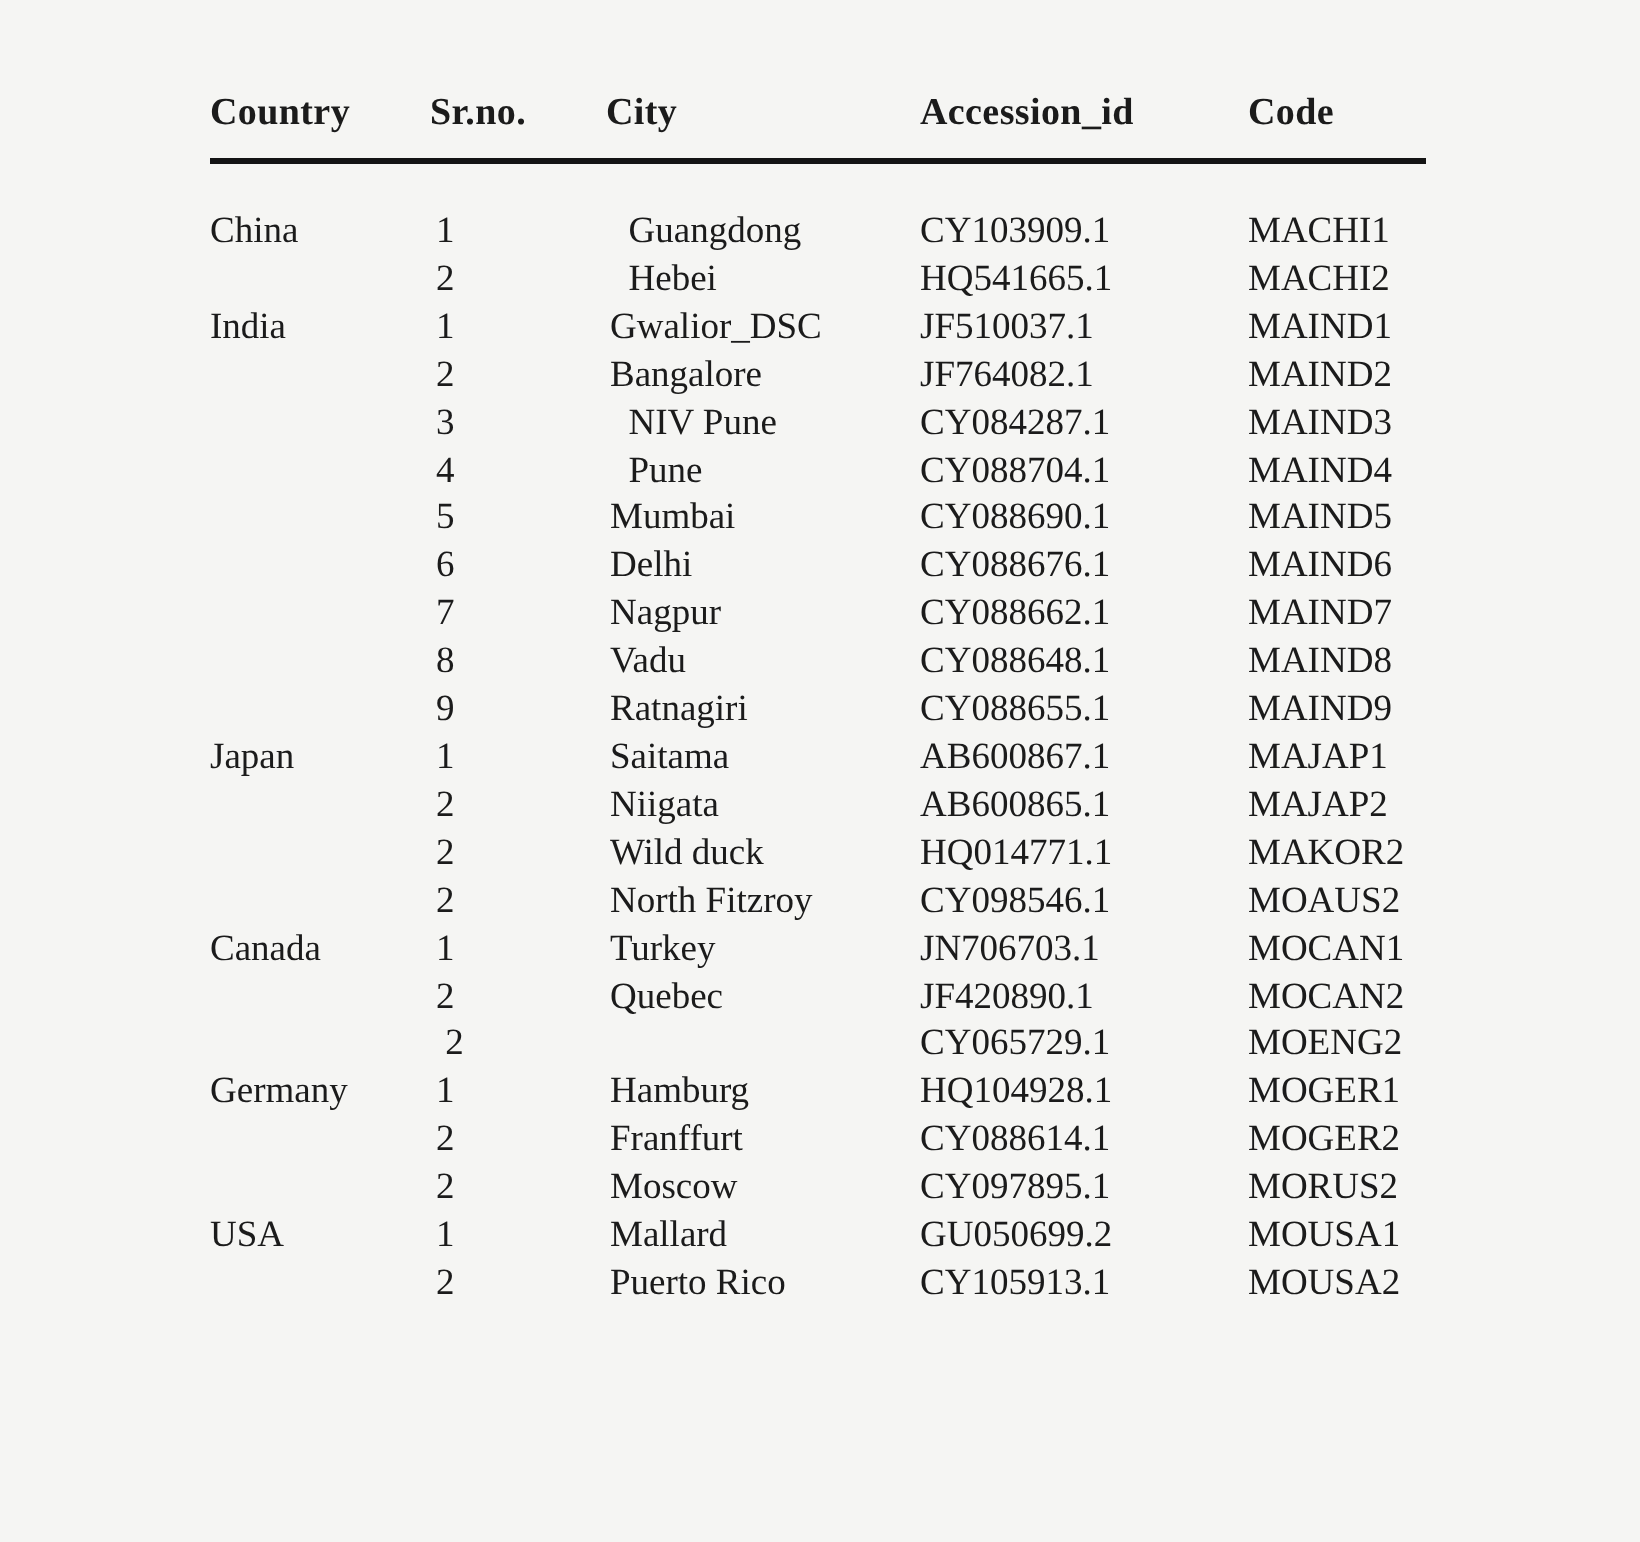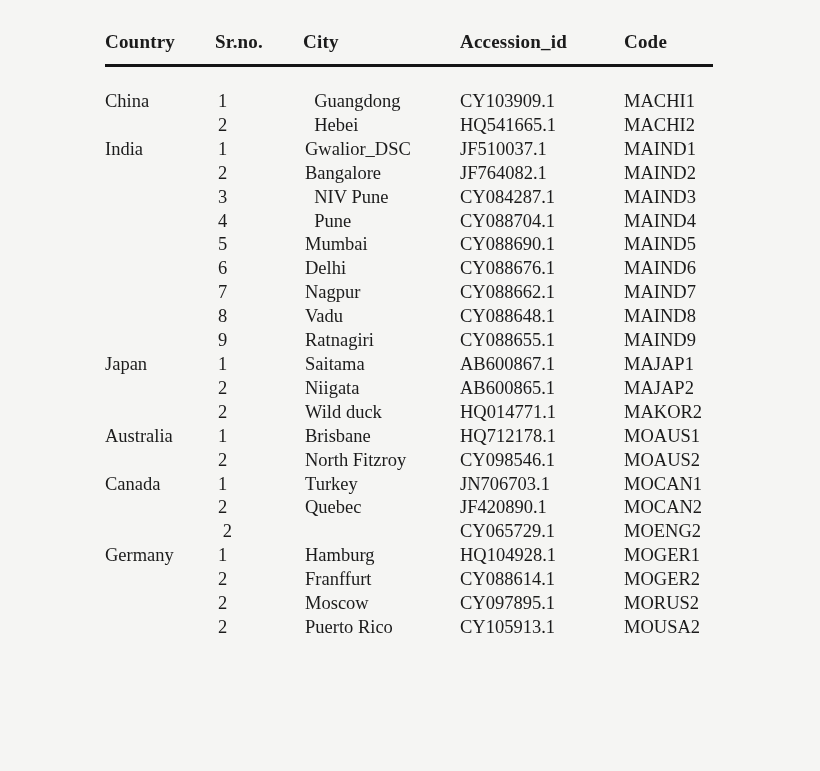--- a/index.html
+++ b/index.html
@@ -11,21 +11,21 @@
     height: 771px;
     position: relative;
     overflow: hidden;
     background: var(--page-background, #f5f5f3);
     color: var(--text-color, #1b1b1b);
     font-family: "Liberation Serif", "DejaVu Serif", serif;
   }
   .accession-table {
     position: absolute;
     left: 105px;
-    top: 30px;
+    top: 45px;
     width: 608px;
     border-collapse: collapse;
     table-layout: fixed;
   }
   col.c-country   { width: 110px; }
   col.c-srno      { width: 88px;  }
   col.c-city      { width: 157px; }
   col.c-accession { width: 164px; }
   col.c-code      { width: 89px;  }
   thead th {
@@ -166,27 +166,20 @@
         <td data-name="cell-code">MAJAP2</td>
       </tr>
       <tr data-name="table-row">
         <td data-name="cell-country"></td>
         <td data-name="cell-srno">2</td>
         <td data-name="cell-city">Wild duck</td>
         <td data-name="cell-accession_id">HQ014771.1</td>
         <td data-name="cell-code">MAKOR2</td>
       </tr>
       <tr data-name="table-row">
-        <td data-name="cell-country">Australia</td>
-        <td data-name="cell-srno">1</td>
-        <td data-name="cell-city">Brisbane</td>
-        <td data-name="cell-accession_id">HQ712178.1</td>
-        <td data-name="cell-code">MOAUS1</td>
-      </tr>
-      <tr data-name="table-row">
         <td data-name="cell-country"></td>
         <td data-name="cell-srno">2</td>
         <td data-name="cell-city">North Fitzroy</td>
         <td data-name="cell-accession_id">CY098546.1</td>
         <td data-name="cell-code">MOAUS2</td>
       </tr>
       <tr data-name="table-row">
         <td data-name="cell-country">Canada</td>
         <td data-name="cell-srno">1</td>
         <td data-name="cell-city">Turkey</td>
@@ -222,20 +215,27 @@
         <td data-name="cell-code">MOGER2</td>
       </tr>
       <tr data-name="table-row">
         <td data-name="cell-country"></td>
         <td data-name="cell-srno">2</td>
         <td data-name="cell-city">Moscow</td>
         <td data-name="cell-accession_id">CY097895.1</td>
         <td data-name="cell-code">MORUS2</td>
       </tr>
       <tr data-name="table-row">
+        <td data-name="cell-country">USA</td>
+        <td data-name="cell-srno">1</td>
+        <td data-name="cell-city">Mallard</td>
+        <td data-name="cell-accession_id">GU050699.2</td>
+        <td data-name="cell-code">MOUSA1</td>
+      </tr>
+      <tr data-name="table-row">
         <td data-name="cell-country"></td>
         <td data-name="cell-srno">2</td>
         <td data-name="cell-city">Puerto Rico</td>
         <td data-name="cell-accession_id">CY105913.1</td>
         <td data-name="cell-code">MOUSA2</td>
       </tr>
     </tbody>
 </table>
 
 </body></html>

